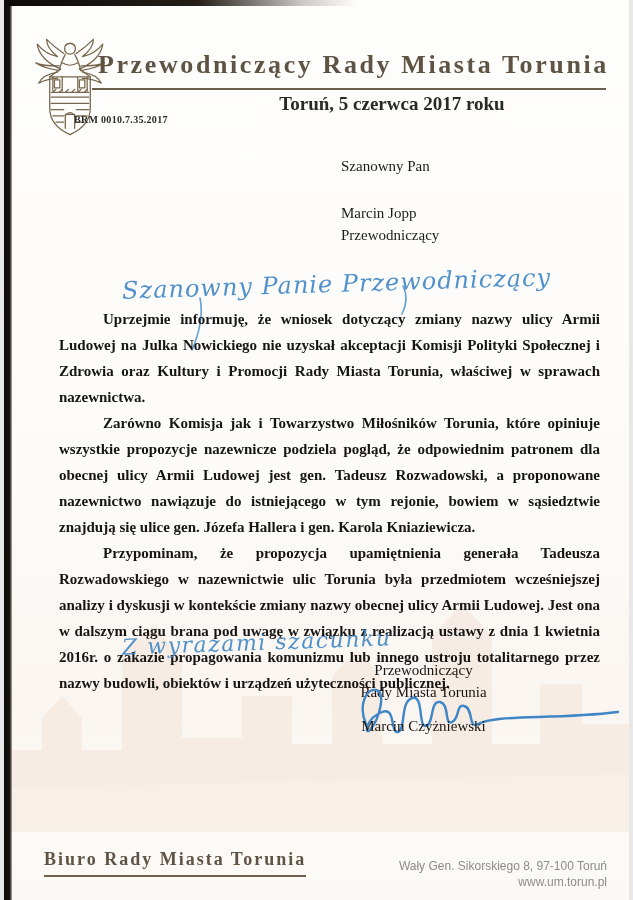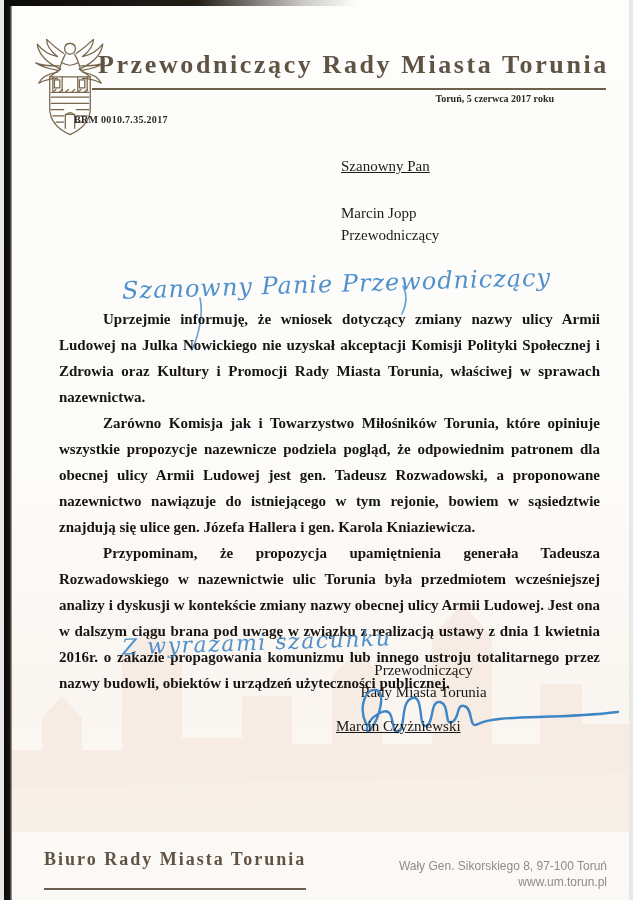--- a/index.html
+++ b/index.html
@@ -17,46 +17,46 @@
     background:linear-gradient(90deg,#0d0b09 0%,#16120e 70%,rgba(40,32,24,.35) 100%);}
   .edge-top{position:absolute;left:0;top:0;width:352px;height:6px;
     background:linear-gradient(90deg,#0d0b09 0%,#241e17 55%,rgba(60,50,40,.25) 85%,transparent 100%);}
   
   .watermark{position:absolute;left:0;top:592px;width:633px;height:240px;pointer-events:none;}
   
   .crest{position:absolute;left:27px;top:36px;width:78px;height:102px;}
   .title{position:absolute;left:94px;top:50px;width:520px;
     font-size:26px;letter-spacing:2.6px;color:#5f5344;font-weight:bold;white-space:nowrap;}
   .rule{position:absolute;left:88px;top:88px;width:514px;height:2px;background:#6c5f4e;}
-  .dateline{position:absolute;left:250px;top:93px;width:300px;text-align:right;
-    font-size:10px;color:#2b2926;font-weight:bold;}
+  .dateline{position:absolute;left:238px;top:93px;width:300px;text-align:center;
+    font-size:19px;color:#2b2926;font-weight:bold;}
   .refnum{position:absolute;left:70px;top:114px;font-size:10px;color:#2b2926;font-weight:bold;letter-spacing:.3px;}
   
   .recipient{position:absolute;left:337px;top:155px;font-size:15px;line-height:22px;}
-  .recipient .salut{margin-bottom:25px;text-decoration:underline;}
+  .recipient .salut{margin-bottom:25px;}
   
   .hand{position:absolute;color:#3f86c6;font-family:"DejaVu Serif",serif;font-style:italic;
     white-space:nowrap;pointer-events:none;}
   .hand-greeting{left:118px;top:270px;font-size:24px;letter-spacing:1px;transform:rotate(-1.8deg);opacity:.9;}
   .hand-closing{left:118px;top:630px;font-size:22px;letter-spacing:1.5px;transform:rotate(-2deg);opacity:.9;}
   .ink-tails{position:absolute;left:0;top:0;width:633px;height:900px;pointer-events:none;}
   
   .body-text{position:absolute;left:55px;top:306px;width:541px;
     font-size:15px;line-height:26px;text-align:justify;color:#171513;}
   .body-text p{margin:0;text-indent:44px;font-weight:bold;}
   
   .sig-block{position:absolute;left:332px;top:659px;width:175px;text-align:center;
     font-size:15px;line-height:22px;color:#171513;}
   .sig-scribble{position:absolute;left:352px;top:684px;width:268px;height:56px;}
-  .sig-name{position:absolute;left:332px;top:718px;width:175px;
-    font-size:15px;color:#171513;text-decoration:underline;}
+  .sig-name{position:absolute;left:332px;top:718px;width:175px;text-align:center;
+    font-size:15px;color:#171513;}
   
   .footer-office{position:absolute;left:40px;top:849px;
     font-size:18px;letter-spacing:2px;color:#5f5344;font-weight:bold;
-    border-bottom:2px solid #6c5f4e;padding-bottom:18px;white-space:nowrap;}
+    border-bottom:2px solid #6c5f4e;padding-bottom:5px;white-space:nowrap;}
   .footer-address{position:absolute;right:22px;top:858px;text-align:right;
     font-family:"Liberation Sans",sans-serif;font-size:12px;line-height:16px;color:#8f8b87;}
 </style>
 </head>
 <body>
 
 <div class="scan">
 
   <svg class="watermark" viewBox="0 0 633 240" preserveAspectRatio="none" aria-hidden="true">
     <path fill="#f4eae2" opacity="0.85" d="

